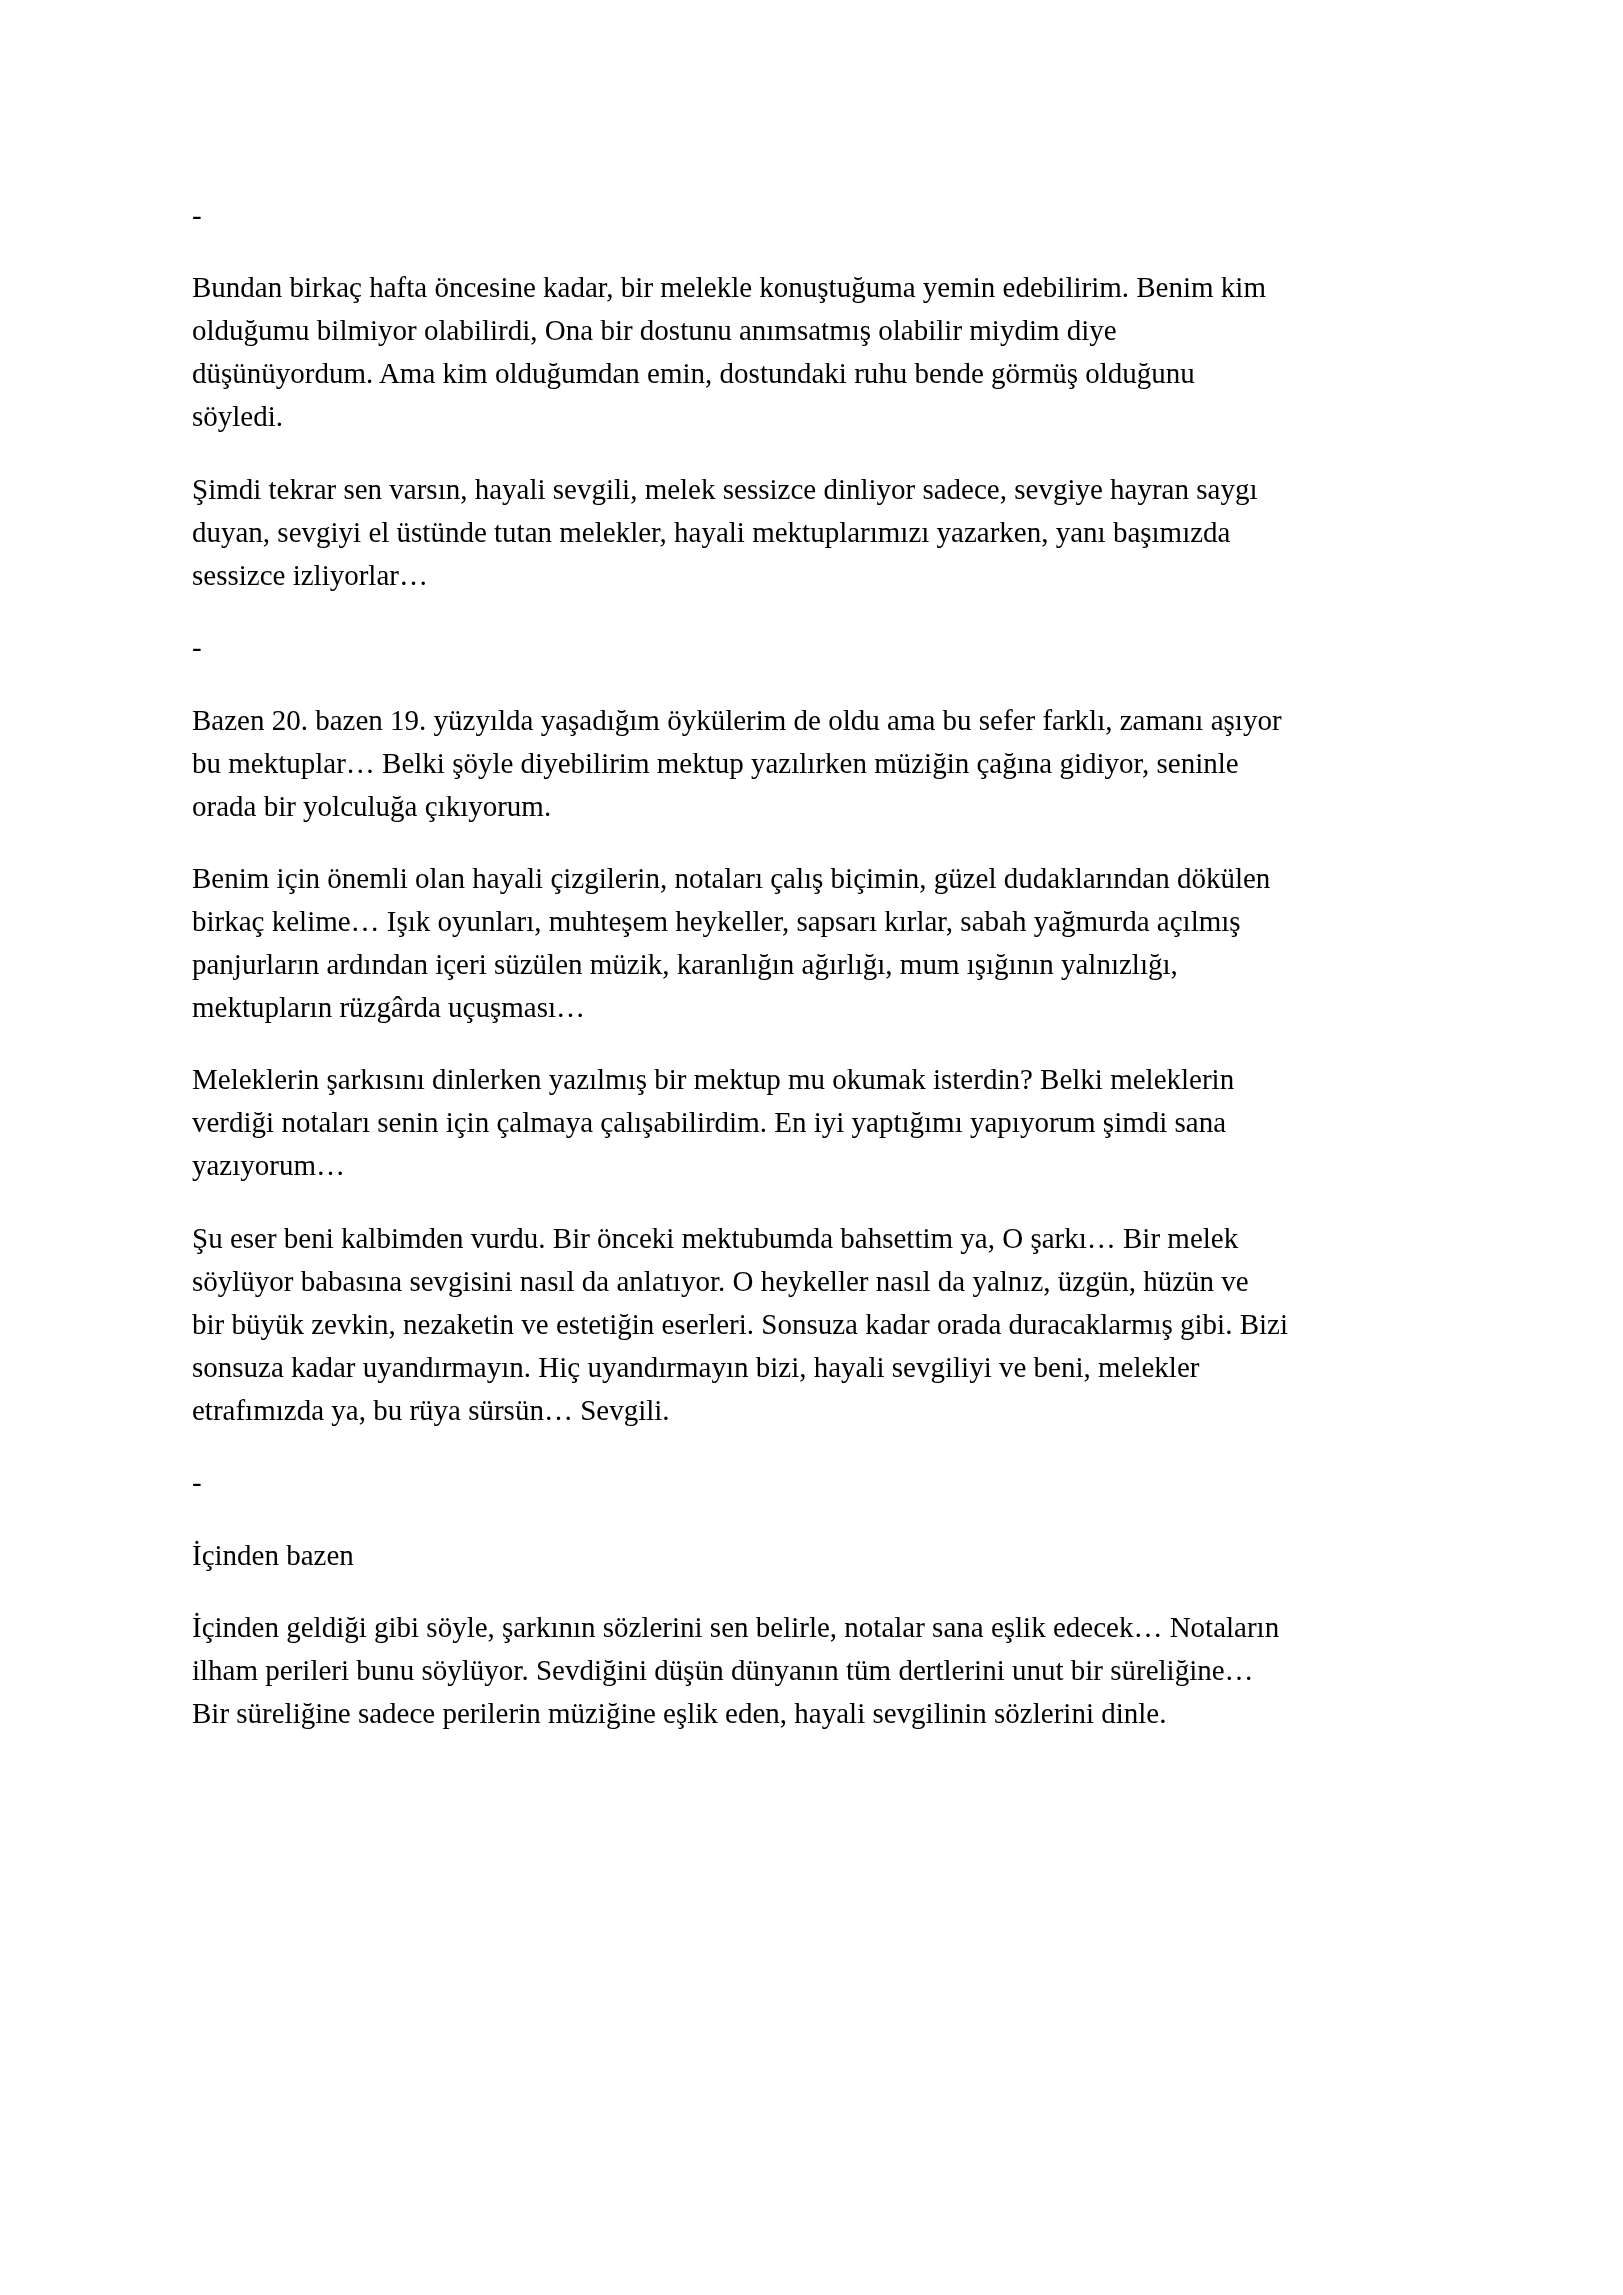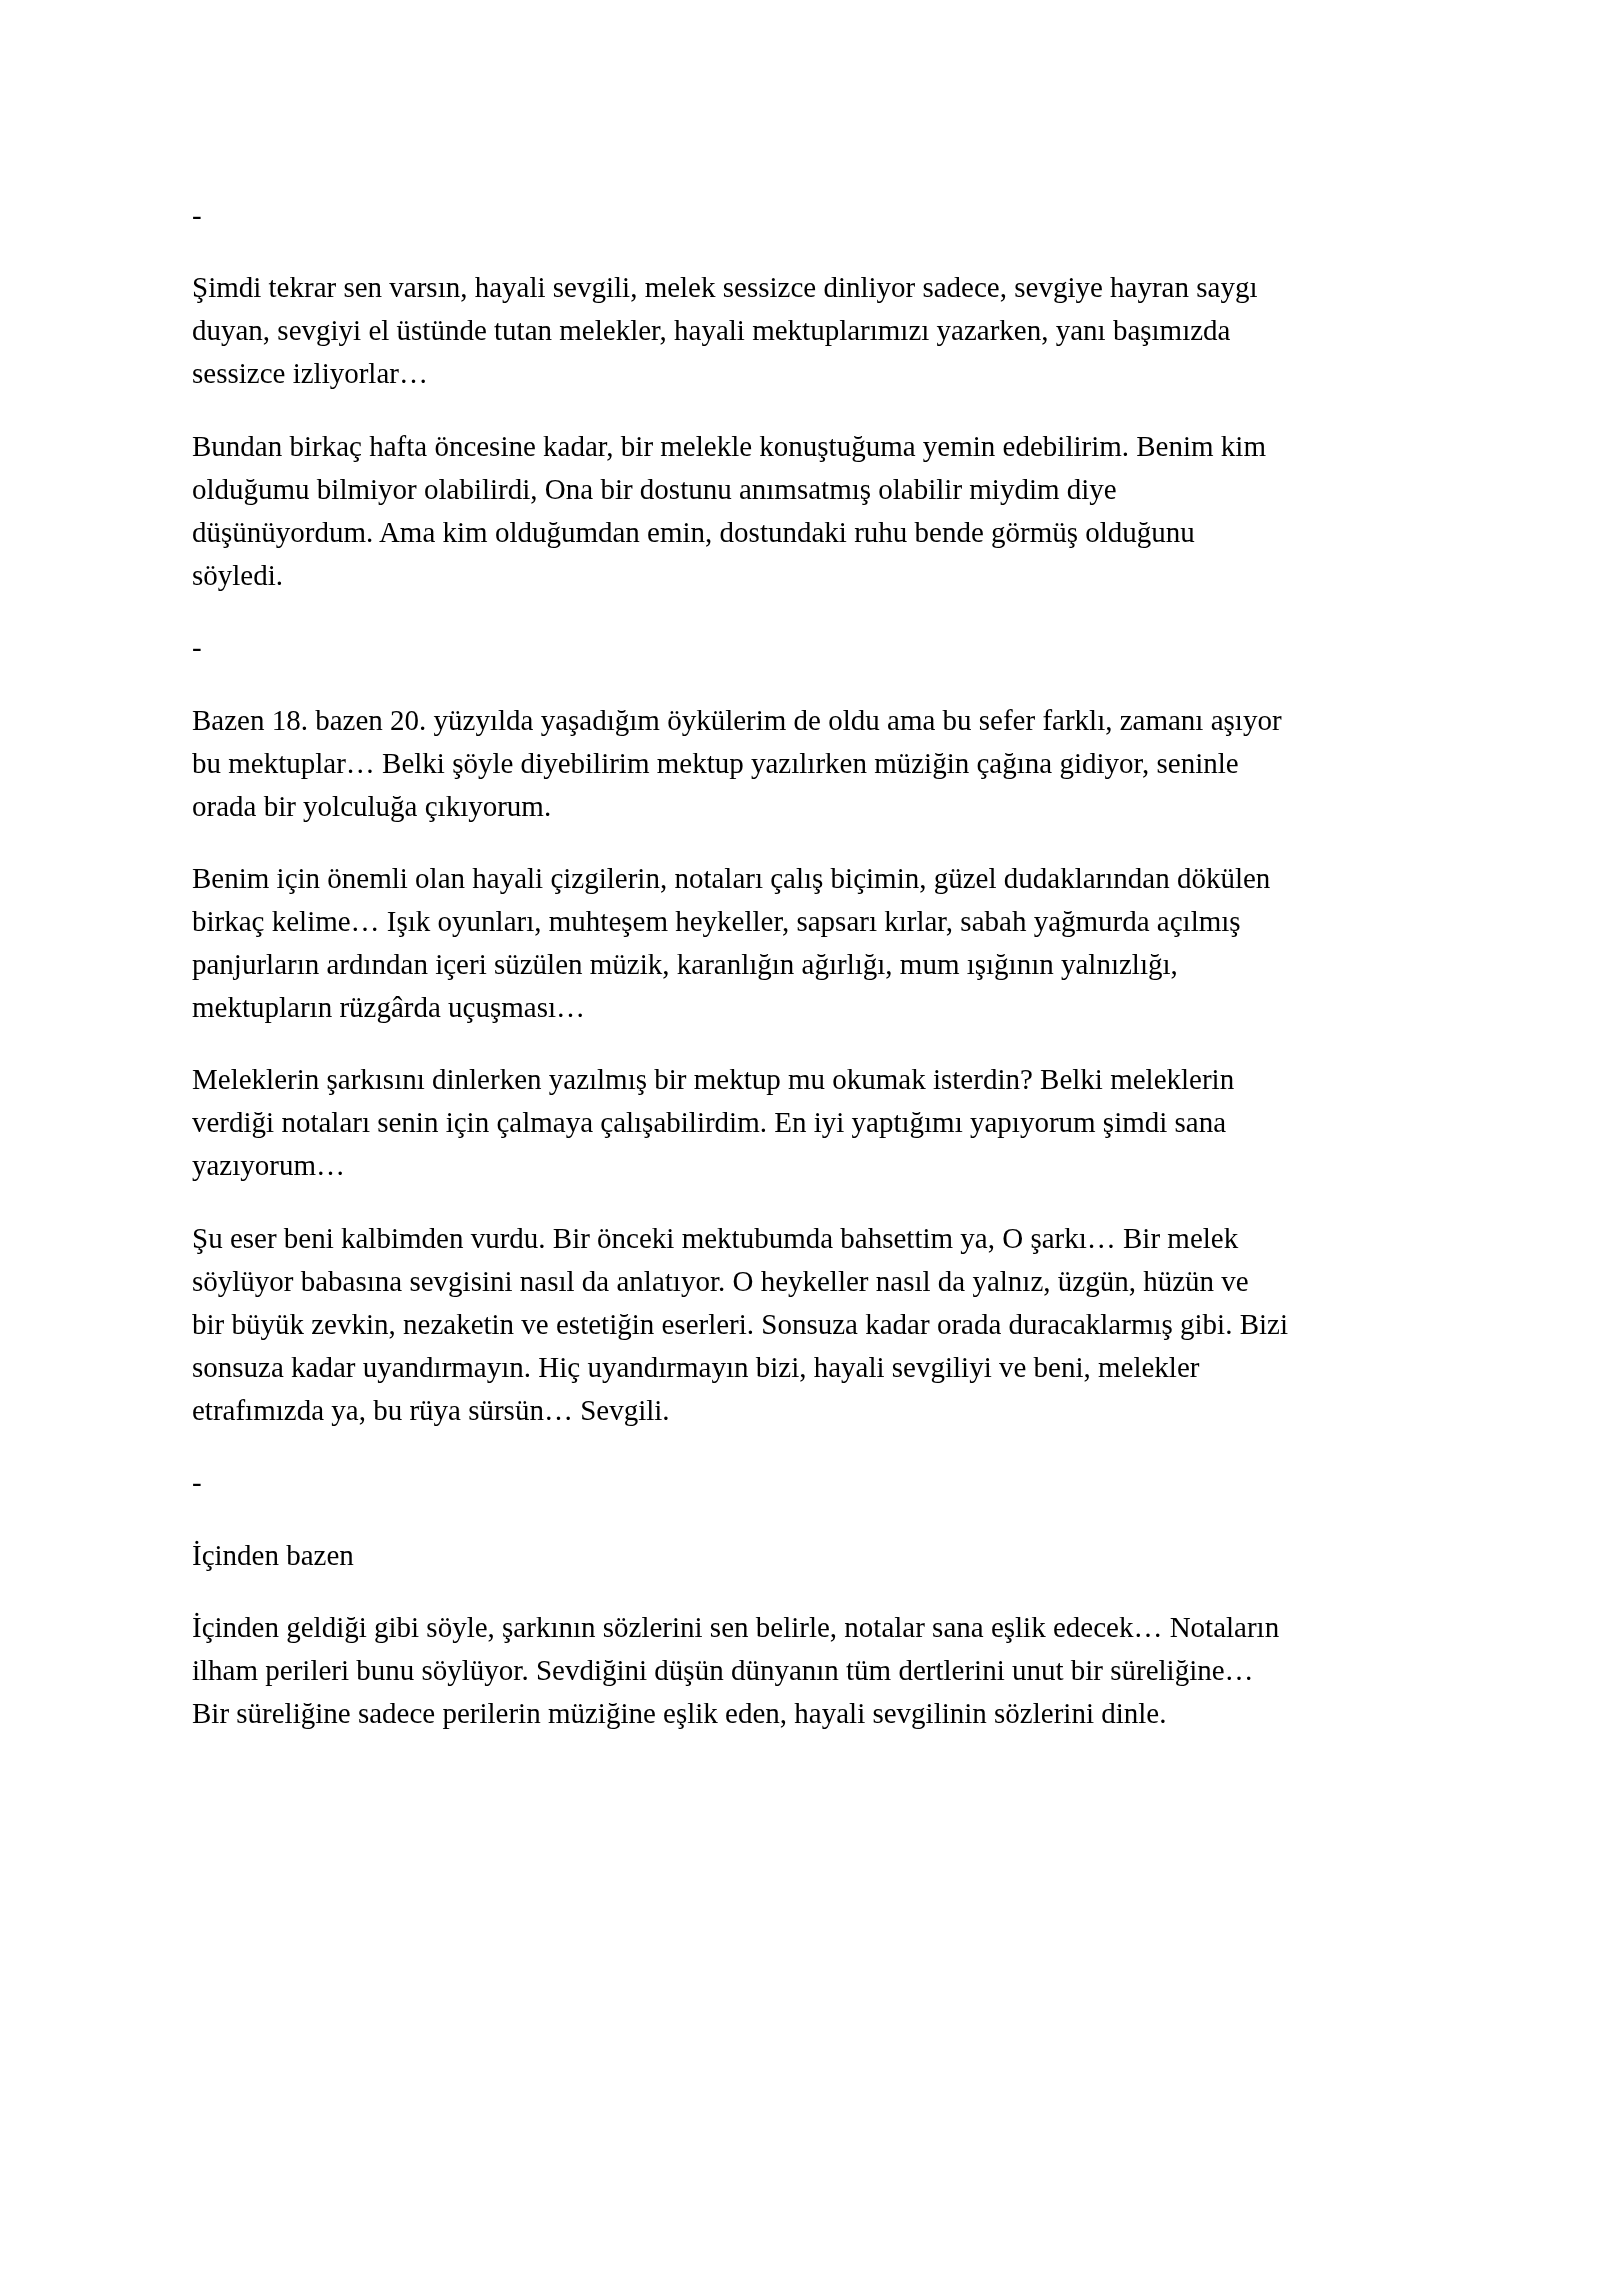--- a/index.html
+++ b/index.html
@@ -29,30 +29,30 @@
     white-space: pre-line;
     font-weight: normal;
   }
 </style>
 </head>
 <body>
 
 <div class="page">
 
   <p class="sep">-</p>
-  <p class="para">Şimdi tekrar sen varsın, hayali sevgili, melek sessizce dinliyor sadece, sevgiye hayran saygı
-duyan, sevgiyi el üstünde tutan melekler, hayali mektuplarımızı yazarken, yanı başımızda
-sessizce izliyorlar…</p>
   <p class="para">Bundan birkaç hafta öncesine kadar, bir melekle konuştuğuma yemin edebilirim. Benim kim
 olduğumu bilmiyor olabilirdi, Ona bir dostunu anımsatmış olabilir miydim diye
 düşünüyordum. Ama kim olduğumdan emin, dostundaki ruhu bende görmüş olduğunu
 söyledi.</p>
+  <p class="para">Şimdi tekrar sen varsın, hayali sevgili, melek sessizce dinliyor sadece, sevgiye hayran saygı
+duyan, sevgiyi el üstünde tutan melekler, hayali mektuplarımızı yazarken, yanı başımızda
+sessizce izliyorlar…</p>
 
   <p class="sep">-</p>
-  <p class="para">Bazen 18. bazen 20. yüzyılda yaşadığım öykülerim de oldu ama bu sefer farklı, zamanı aşıyor
+  <p class="para">Bazen 20. bazen 19. yüzyılda yaşadığım öykülerim de oldu ama bu sefer farklı, zamanı aşıyor
 bu mektuplar… Belki şöyle diyebilirim mektup yazılırken müziğin çağına gidiyor, seninle
 orada bir yolculuğa çıkıyorum.</p>
   <p class="para">Benim için önemli olan hayali çizgilerin, notaları çalış biçimin, güzel dudaklarından dökülen
 birkaç kelime… Işık oyunları, muhteşem heykeller, sapsarı kırlar, sabah yağmurda açılmış
 panjurların ardından içeri süzülen müzik, karanlığın ağırlığı, mum ışığının yalnızlığı,
 mektupların rüzgârda uçuşması…</p>
   <p class="para">Meleklerin şarkısını dinlerken yazılmış bir mektup mu okumak isterdin? Belki meleklerin
 verdiği notaları senin için çalmaya çalışabilirdim. En iyi yaptığımı yapıyorum şimdi sana
 yazıyorum…</p>
   <p class="para">Şu eser beni kalbimden vurdu. Bir önceki mektubumda bahsettim ya, O şarkı… Bir melek

